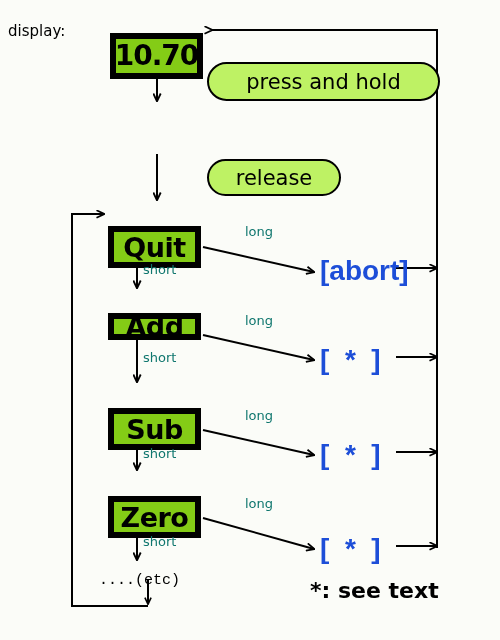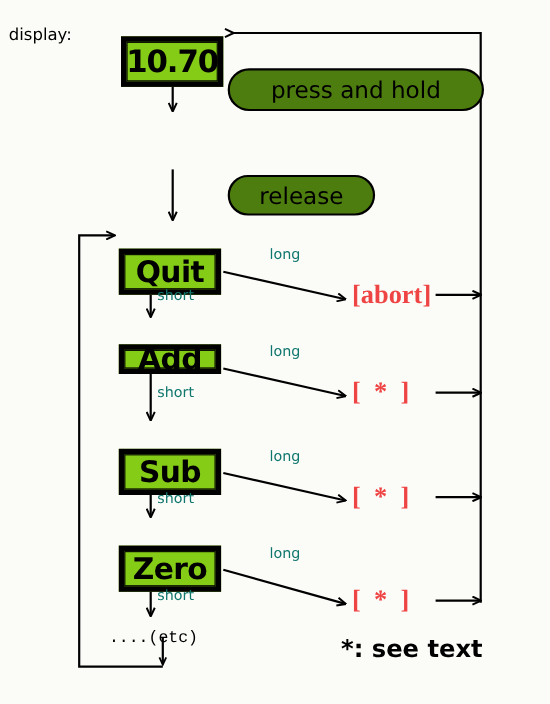--- a/index.html
+++ b/index.html
@@ -57,21 +57,21 @@
     position: absolute;
     font-family: "DejaVu Sans", sans-serif;
     font-size: 15px;
     color: #000000;
     white-space: nowrap;
   }
   
   .bubble {
     position: absolute;
     box-sizing: border-box;
-    background: #4d7c0f;
+    background: #bef264;
     border: 2px solid #000000;
     border-radius: 20px;
     display: flex;
     align-items: center;
     justify-content: center;
   }
   .bubble span {
     font-family: "DejaVu Sans", sans-serif;
     font-size: 21px;
     color: #000000;
@@ -88,24 +88,24 @@
   .etc-label {
     position: absolute;
     font-family: Liberation Mono, monospace;
     font-size: 15px;
     color: #000000;
     white-space: nowrap;
   }
   
   .token {
     position: absolute;
-    font-family: Liberation Serif, serif;
+    font-family: Liberation Sans, sans-serif;
     font-weight: bold;
-    font-size: 24px;
-    color: #ef4444;
+    font-size: 28px;
+    color: #1d4ed8;
     white-space: pre;
     letter-spacing: 0px;
   }
   .footnote {
     position: absolute;
     font-family: "DejaVu Sans", sans-serif;
     font-weight: bold;
     font-size: 22px;
     color: #000000;
     white-space: nowrap;

